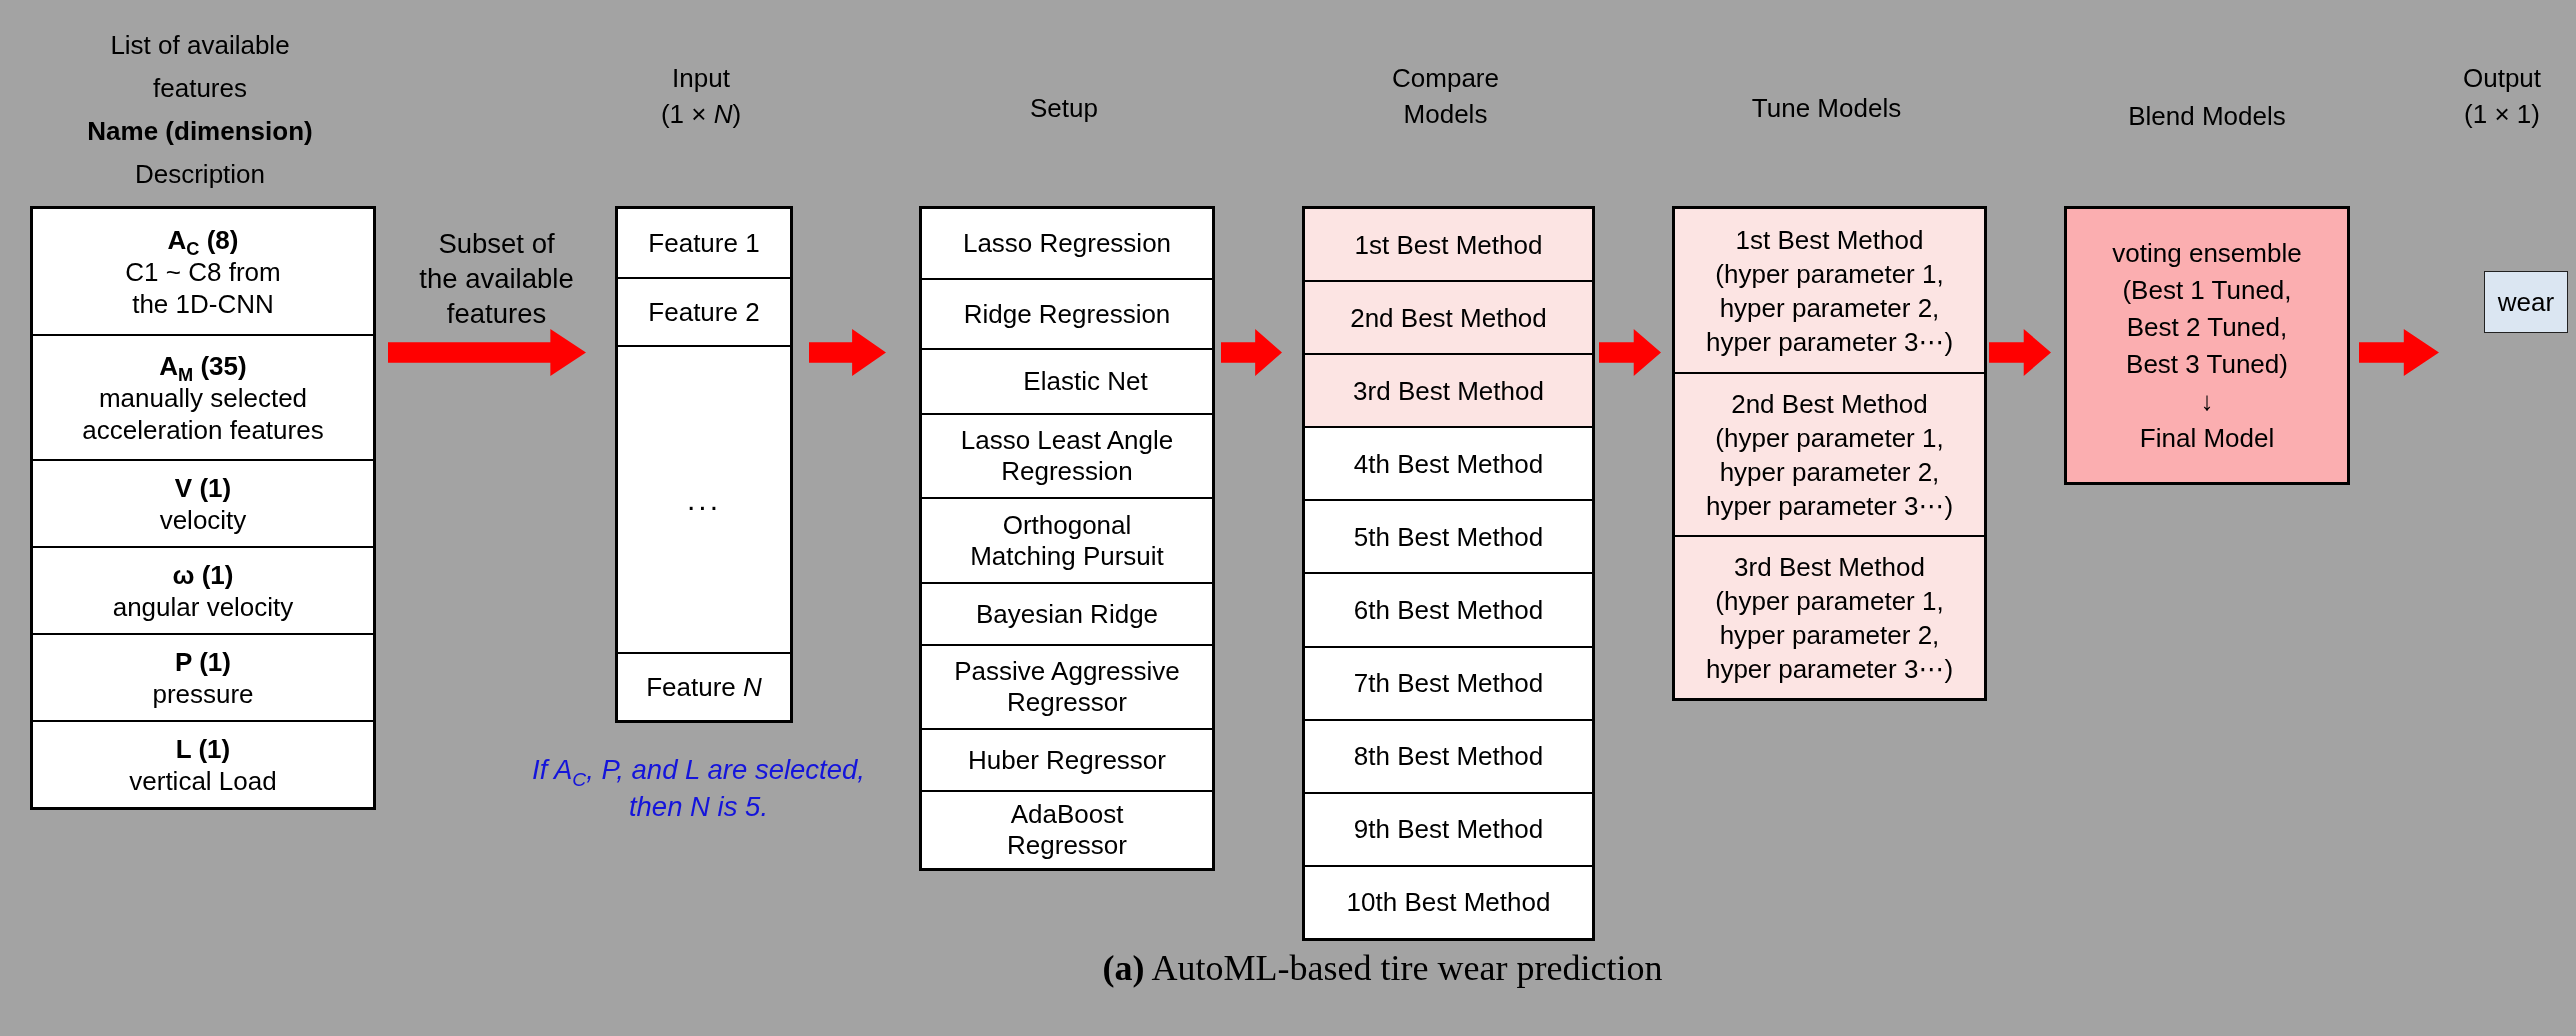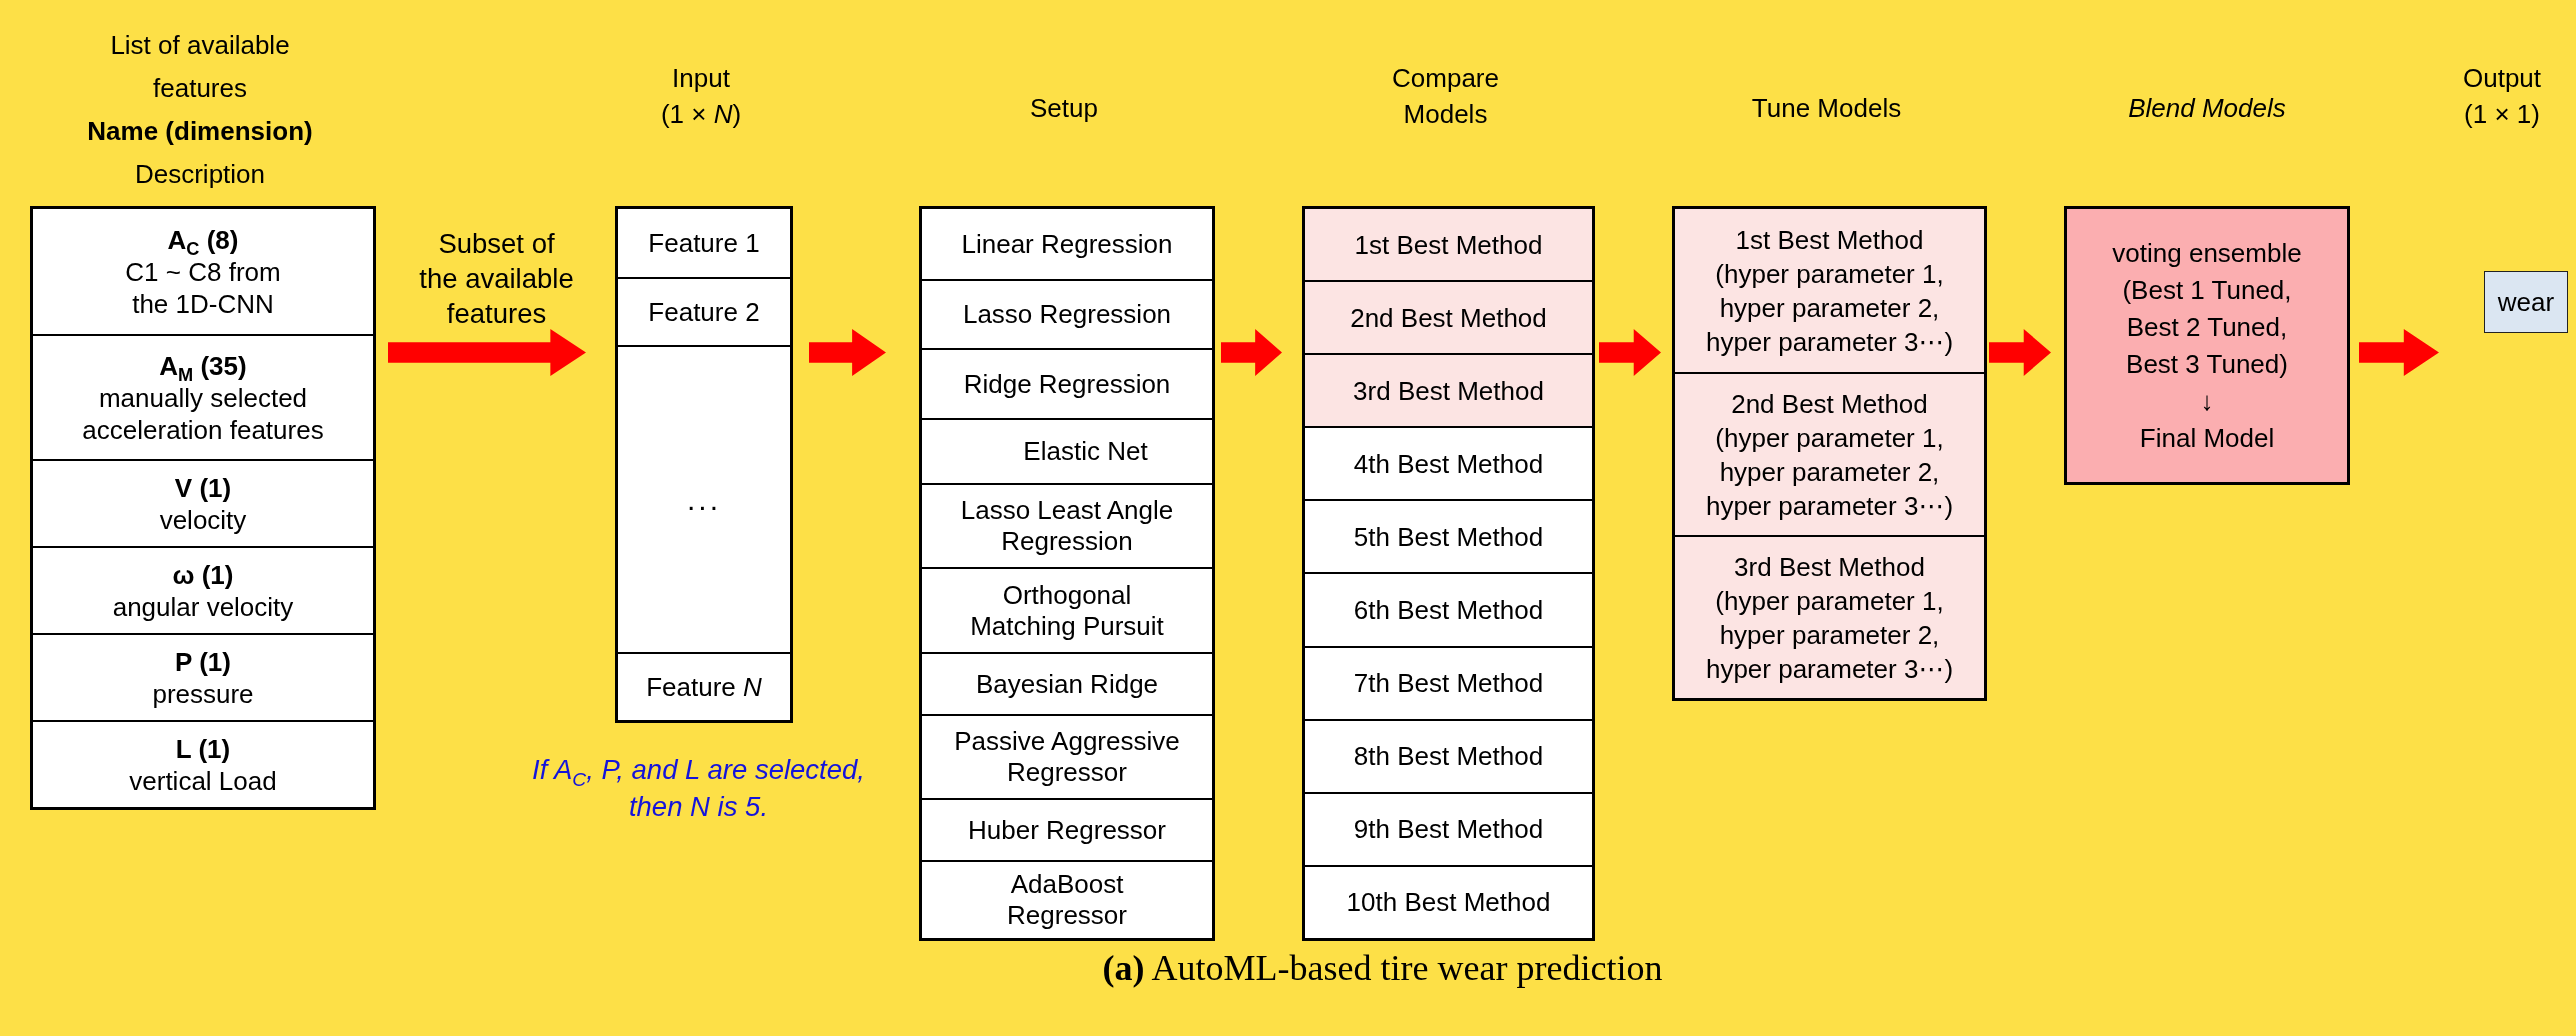--- a/index.html
+++ b/index.html
@@ -5,21 +5,21 @@
   :root{
     --red:#ff0000;
     --pink-light:#fce4e3;
     --pink-dark:#fbaeb0;
     --blue-note:#1414db;
     --output-blue:#dbe6f2;
     --line:#000000;
   }
   html,body{margin:0;padding:0;background:#ffffff;}
   #stage{
-    position:relative;width:2576px;height:1037px;background:#fde047;overflow:hidden;
+    position:relative;width:2576px;height:1037px;background:#a3a3a3;overflow:hidden;
     font-family:"Liberation Sans","DejaVu Sans",sans-serif;color:#000;
   }
   .col-header{position:absolute;text-align:center;font-size:26px;line-height:36px;}
   .col-header .bold{font-weight:bold;}
   .features-header{line-height:43px;}
   .tbl{position:absolute;border:3px solid var(--line);background:#fff;}
   .tbl .row{
     display:flex;flex-direction:column;justify-content:center;align-items:center;
     text-align:center;box-sizing:border-box;font-size:26px;line-height:32px;
   }
@@ -119,23 +119,20 @@
   <div class="note" style="left:499px;top:751px;width:399px;">
     <div>If A<sub>C</sub>, P, and L are selected,</div>
     <div>then N is 5.</div>
   </div>
   <div class="arrow small" style="left:809px;top:329px;width:77px;height:47px;"></div>
 
   <div class="col-header" style="left:919px;top:90px;width:290px;">
     <div>Setup</div>
   </div>
   <div class="tbl" style="left:919px;top:206px;width:290px;">
-    <div class="row" style="height:70px;line-height:31px;">
-        <div>Linear Regression</div>
-      </div>
     <div class="row" style="height:69px;line-height:31px;">
         <div>Lasso Regression</div>
       </div>
     <div class="row" style="height:70px;line-height:31px;">
         <div>Ridge Regression</div>
       </div>
     <div class="row" style="height:65px;line-height:31px;padding-left:37px;">
         <div>Elastic Net</div>
       </div>
     <div class="row" style="height:84px;line-height:31px;">
@@ -209,21 +206,21 @@
       <div>2nd Best Method</div>
       <div>(hyper parameter 1,<br>hyper parameter 2,<br>hyper parameter 3⋯)</div>
     </div>
     <div class="row">
       <div>3rd Best Method</div>
       <div>(hyper parameter 1,<br>hyper parameter 2,<br>hyper parameter 3⋯)</div>
     </div>
   </div>
   <div class="arrow small" style="left:1989px;top:329px;width:62px;height:47px;"></div>
 
-  <div class="col-header" style="left:2064px;top:90px;width:286px;font-style:italic;">
+  <div class="col-header" style="left:2064px;top:98px;width:286px;">
     <div>Blend Models</div>
   </div>
   <div class="blend-box" style="left:2064px;top:206px;width:286px;height:279px;">
     <div>voting ensemble<br>(Best 1 Tuned,<br>Best 2 Tuned,<br>Best 3 Tuned)<br>↓<br>Final Model</div>
   </div>
   <div class="arrow small" style="left:2359px;top:329px;width:80px;height:47px;"></div>
 
   <div class="col-header" style="left:2418px;top:60px;width:168px;">
     <div>Output</div>
     <div>(1 × 1)</div>

